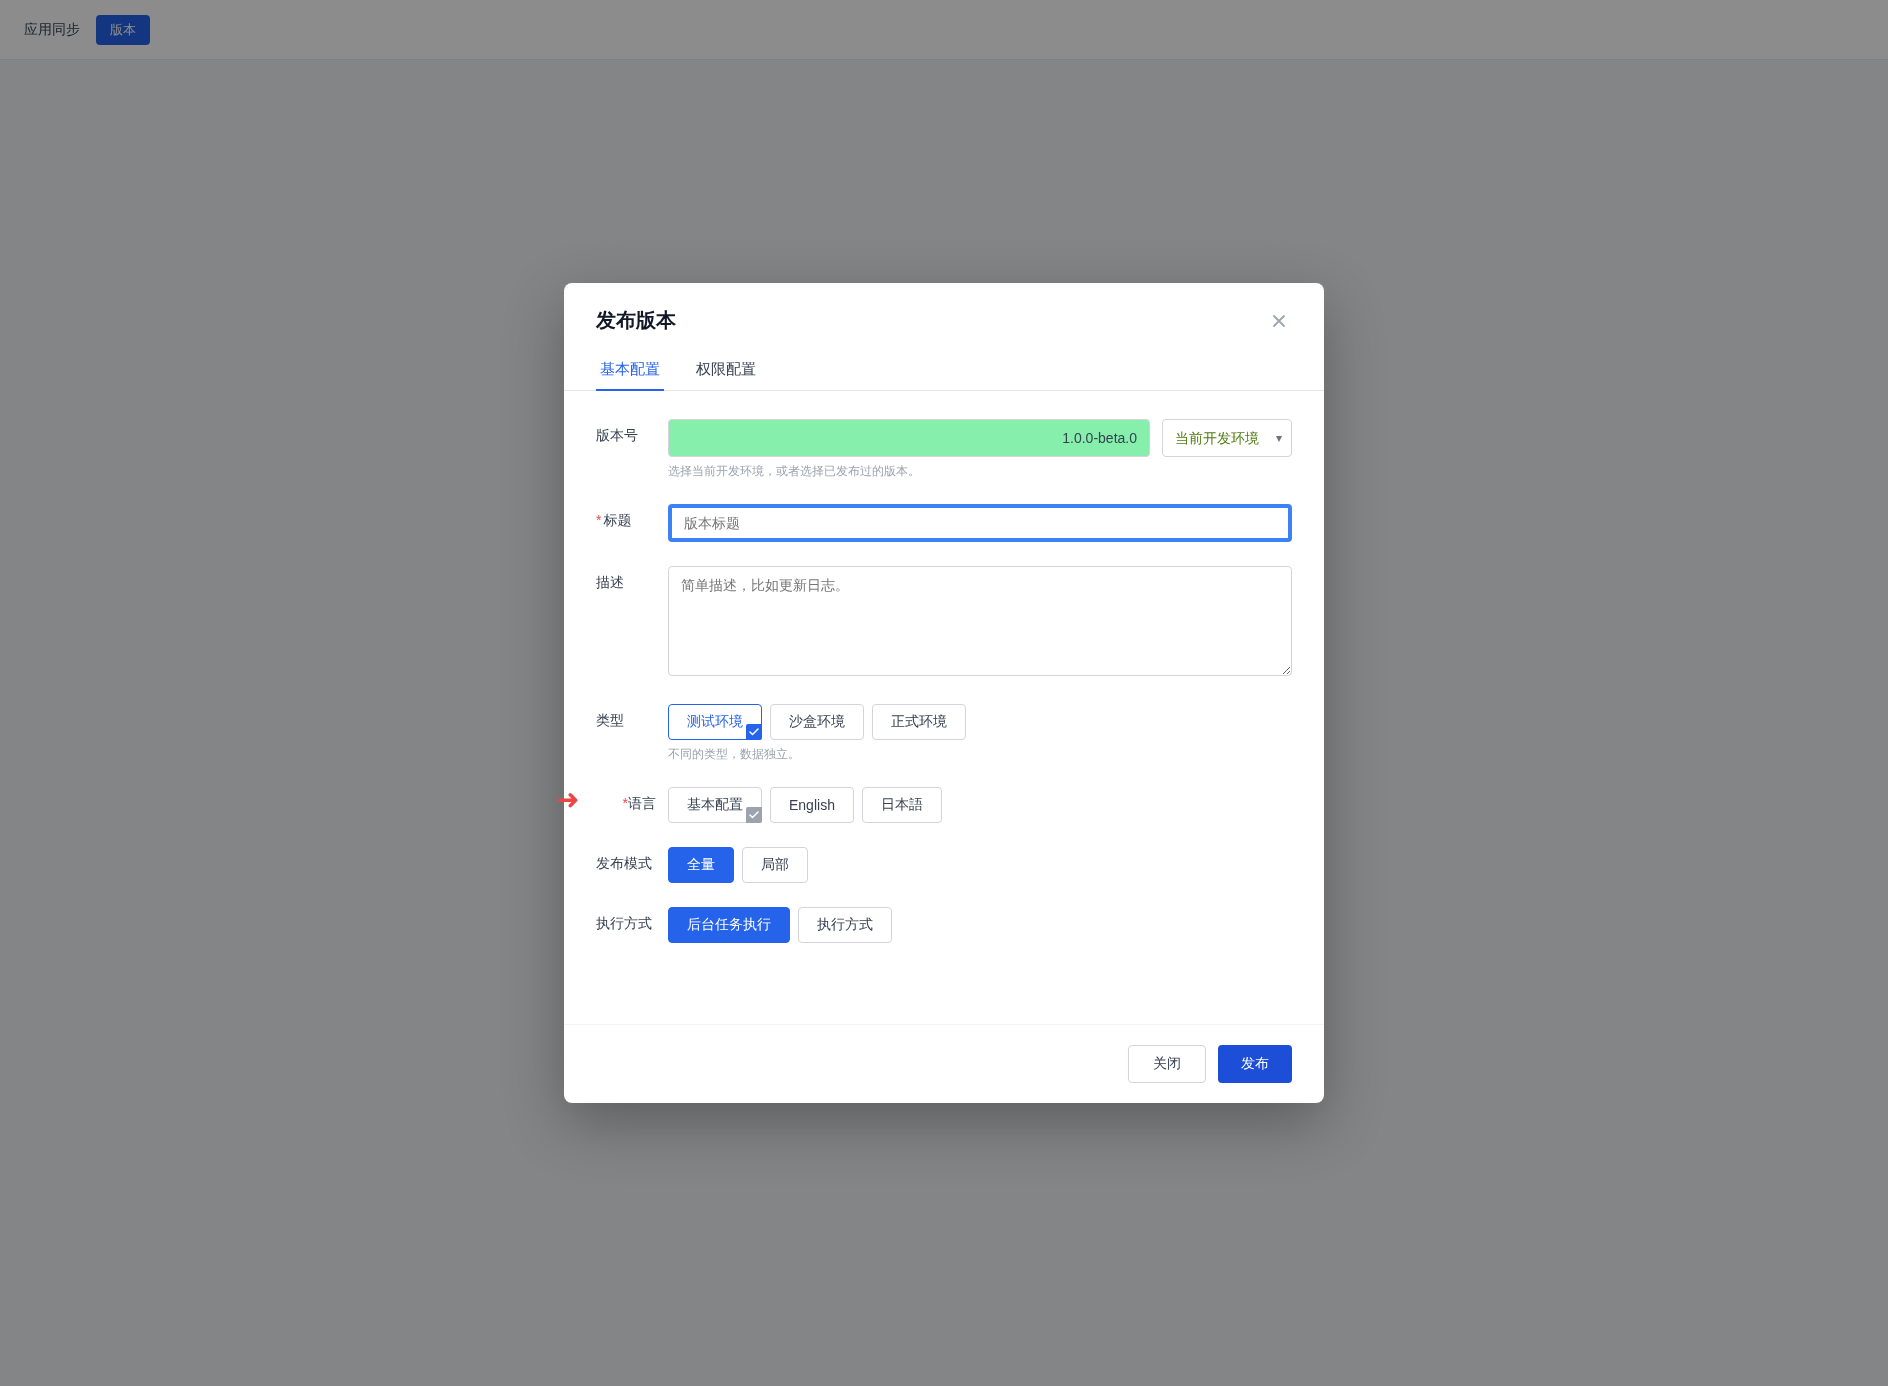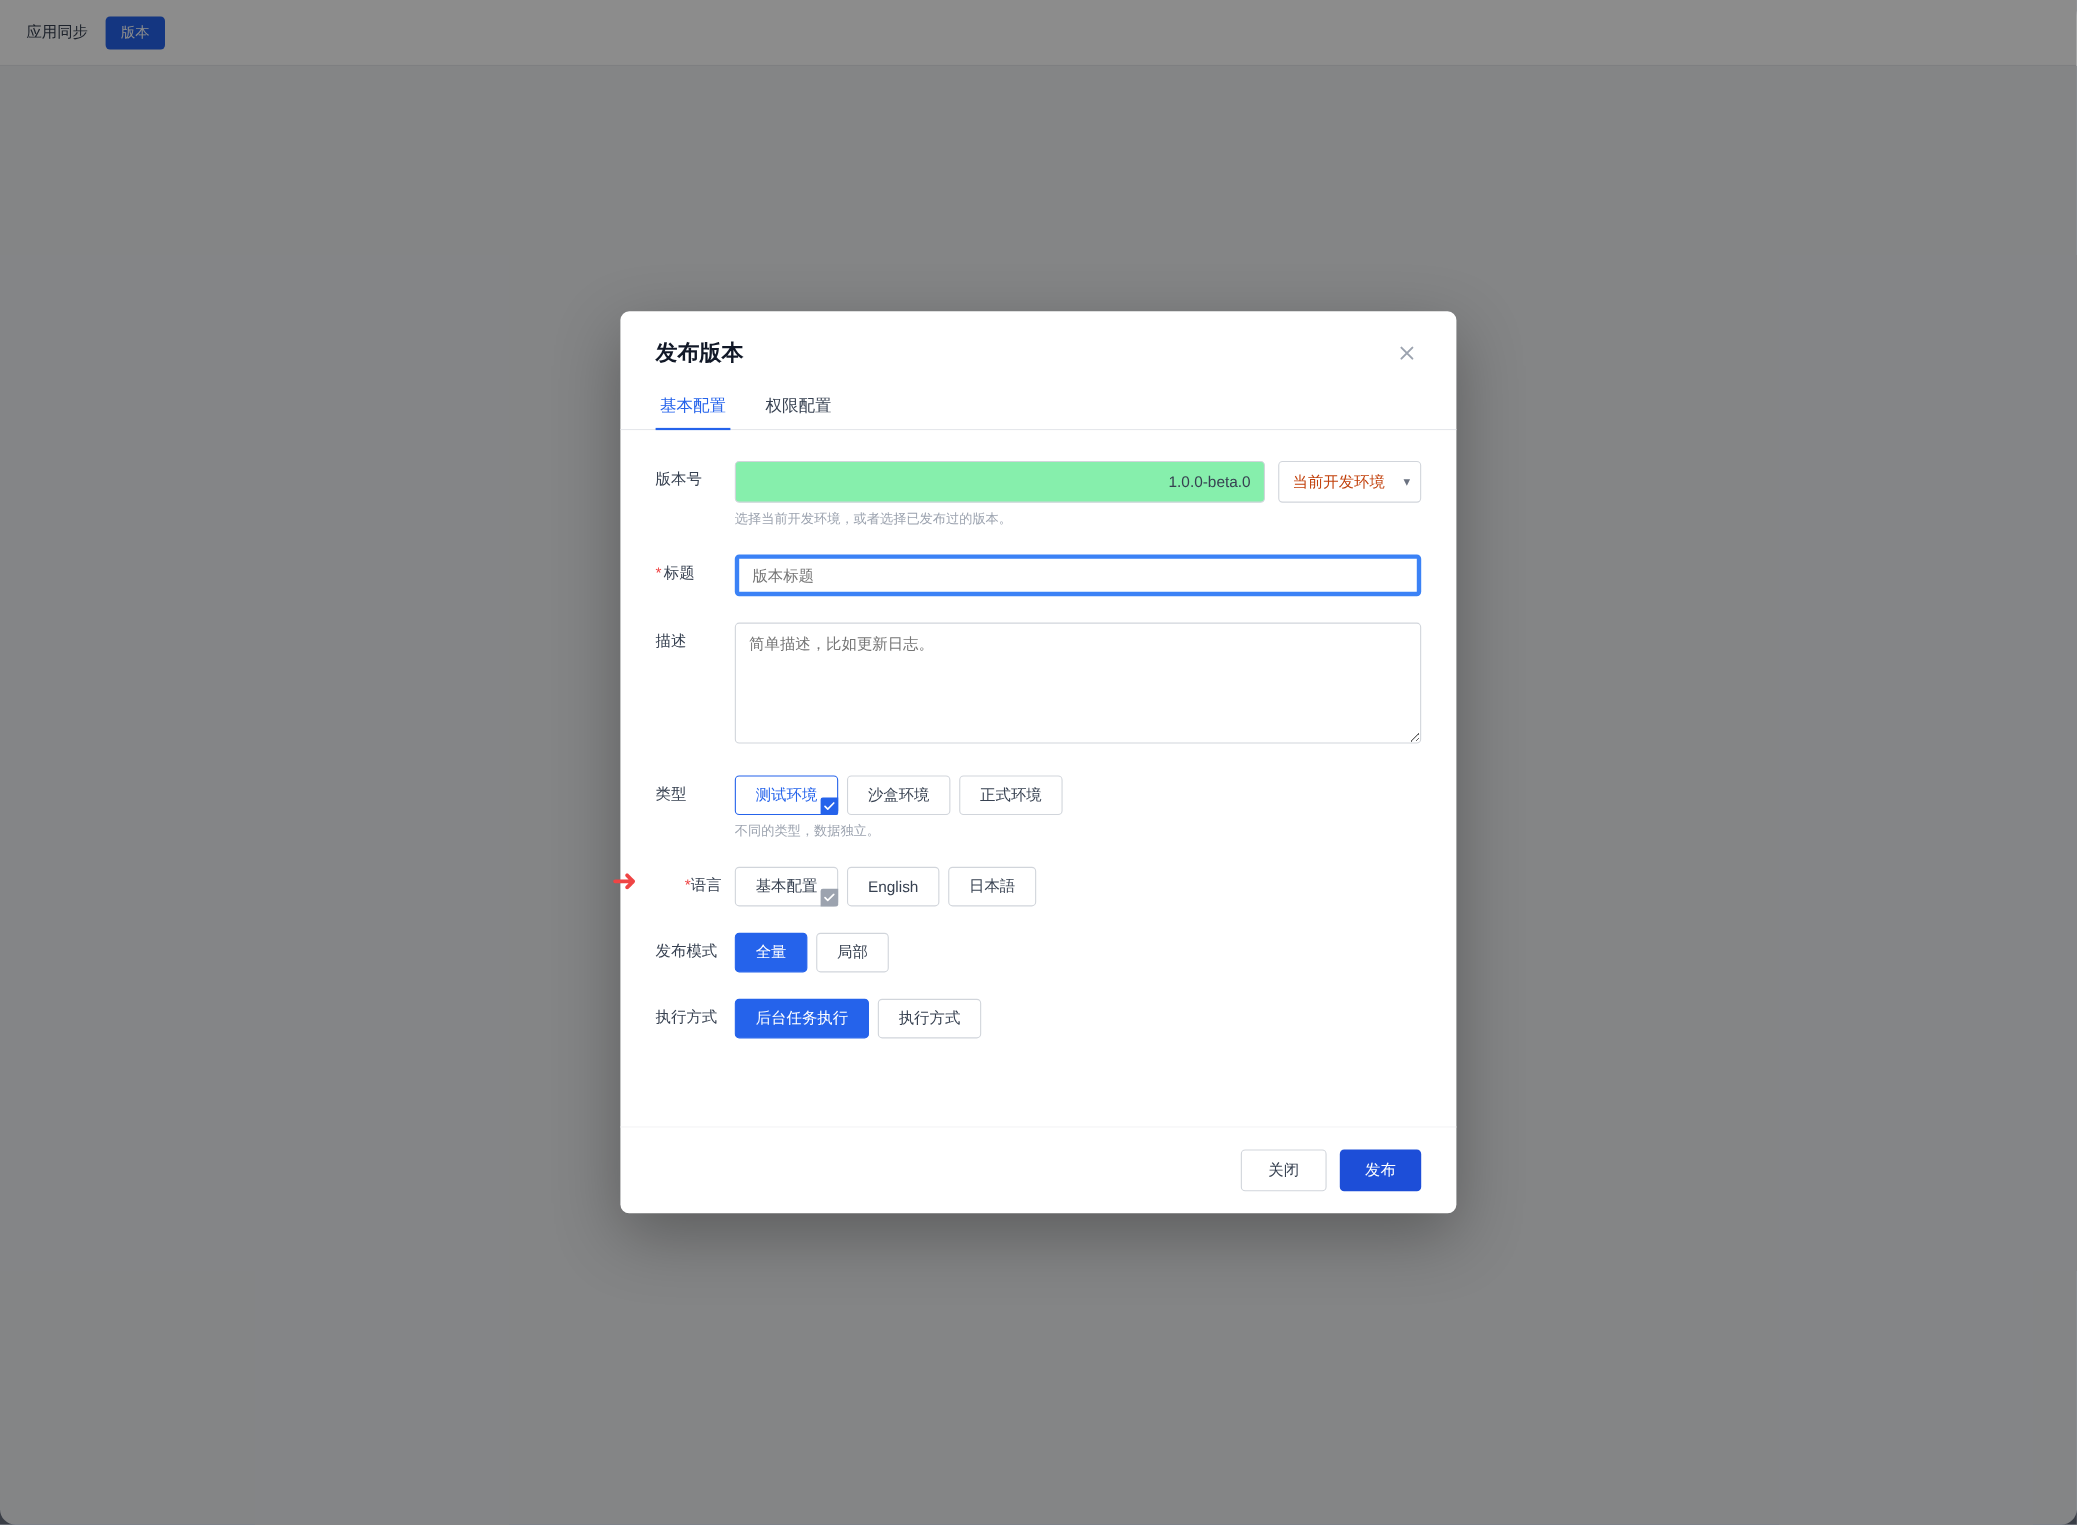--- a/index.html
+++ b/index.html
@@ -13,21 +13,20 @@
       justify-content: center;
       position: relative;
       overflow: hidden;
     }
 
     
     .bg-content {
       position: absolute;
       top: 0; left: 0; right: 0; bottom: 0;
       background: #f0f2f5;
-      border-radius: 14px;
     }
 
     .bg-top-bar {
       position: absolute;
       top: 0; left: 0; right: 0;
       height: 60px;
       background: #fff;
       border-bottom: 1px solid #e5e7eb;
       display: flex;
       align-items: center;
@@ -178,21 +177,21 @@
       display: inline-flex;
       align-items: center;
     }
 
     .env-select-wrap select {
       height: 38px;
       border: 1px solid #d1d5db;
       border-radius: 4px;
       padding: 0 32px 0 12px;
       font-size: 14px;
-      color: #c2410c;
+      color: #4d7c0f;
       background: #fff;
       appearance: none;
       cursor: pointer;
       white-space: nowrap;
     }
 
     .env-select-wrap .chevron {
       position: absolute;
       right: 10px;
       pointer-events: none;

